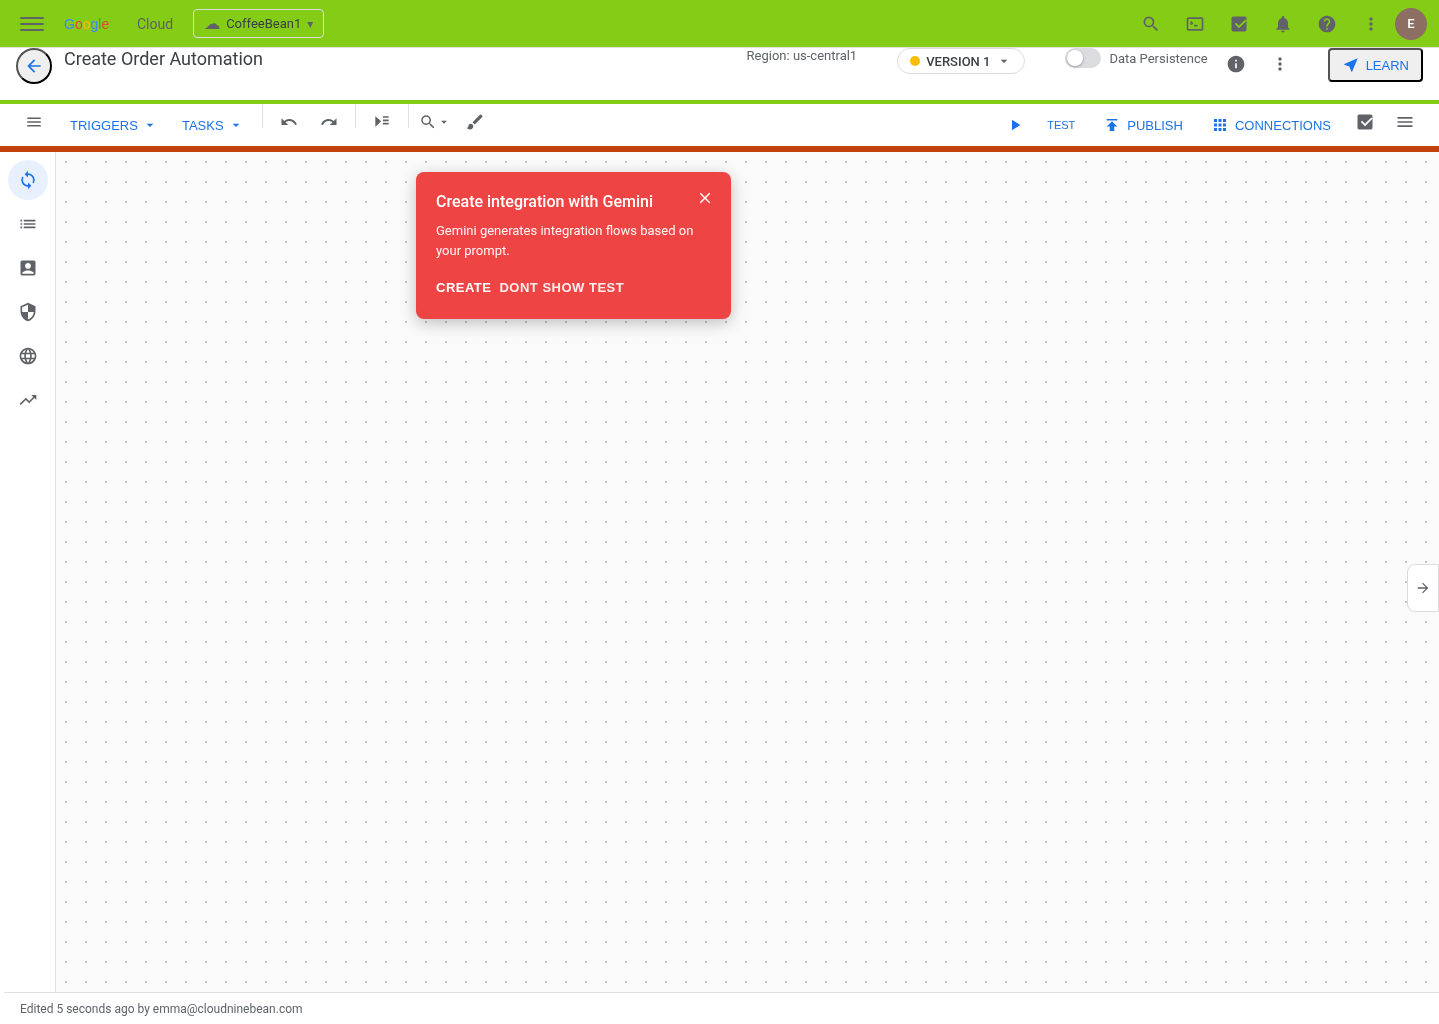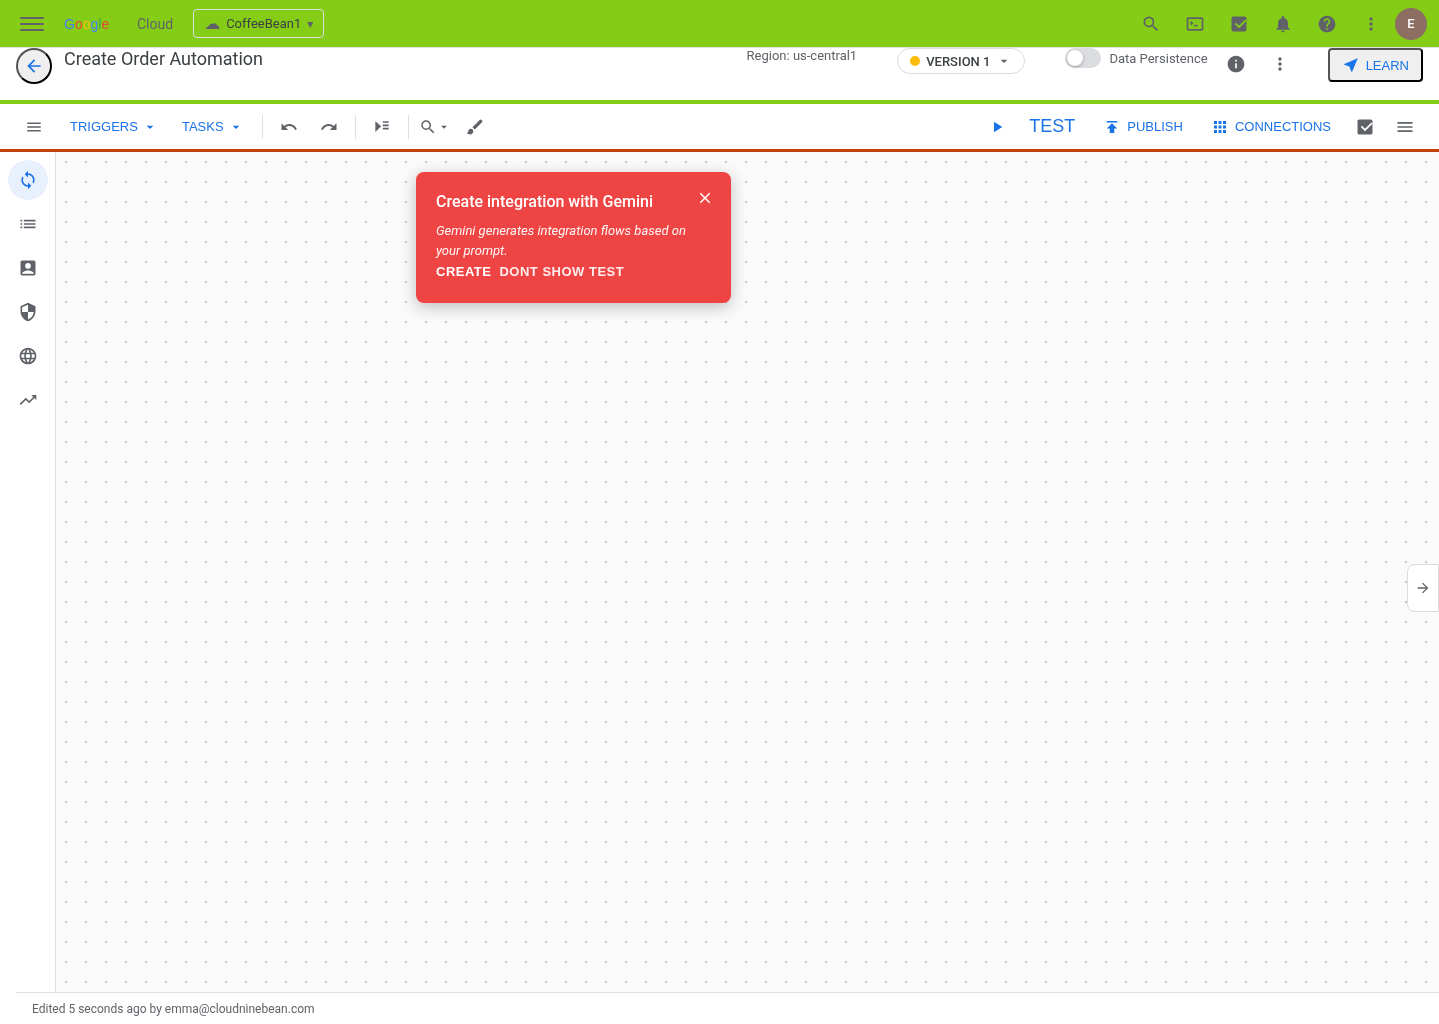--- a/index.html
+++ b/index.html
@@ -55,40 +55,40 @@
     .info-btn { width: 32px; height: 32px; border-radius: 50%; border: none; background: none; cursor: pointer; color: #5f6368; font-size: 18px; display: flex; align-items: center; justify-content: center; }
     .more-btn { width: 32px; height: 32px; border-radius: 50%; border: none; background: none; cursor: pointer; color: #5f6368; font-size: 18px; display: flex; align-items: center; justify-content: center; }
     .learn-btn {
       display: flex; align-items: center; gap: 6px;
       color: #1a73e8; font-size: 13px; font-weight: 500; cursor: pointer;
       padding: 6px 12px; border-radius: 4px;
     }
 
     
     .toolbar {
-      display: flex; align-items: center; height: 48px;
-      padding: 0 16px; border-bottom: 3px solid #c2410c;
+      display: flex; height: 48px;
+      padding: 0 16px; border-bottom: 6px solid #c2410c;
       background: #fff; gap: 4px;
     }
     .toolbar-btn {
       display: flex; align-items: center; gap: 4px;
       padding: 6px 10px; border-radius: 4px; cursor: pointer;
       font-size: 13px; font-weight: 500; color: #1a73e8;
       border: none; background: none;
     }
     .toolbar-divider { width: 1px; height: 24px; background: #e0e0e0; margin: 0 4px; }
     .toolbar-icon-btn {
       width: 36px; height: 36px; display: flex; align-items: center; justify-content: center;
       border-radius: 4px; cursor: pointer; color: #5f6368; border: none; background: none;
       font-size: 18px;
     }
     .toolbar-spacer { flex: 1; }
     .test-btn {
       display: flex; align-items: center; gap: 23px;
-      color: #1a73e8; font-size: 18px; font-weight: 500;
+      color: #1a73e8; font-size: 11px; font-weight: 500;
       padding: 6px 12px; border-radius: 4px; cursor: pointer;
       border: none; background: none;
     }
     .publish-btn {
       display: flex; align-items: center; gap: 6px;
       color: #1a73e8; font-size: 13px; font-weight: 500;
       padding: 6px 12px; border-radius: 4px; cursor: pointer;
       border: none; background: none;
     }
     .connections-btn {
@@ -139,42 +139,42 @@
     }
 
     
     .gemini-popup {
       position: absolute; top: 20px; left: 360px;
       background: #ef4444; color: #fff; border-radius: 8px;
       width: 315px; padding: 20px;
       box-shadow: 0 4px 16px rgba(0,0,0,0.24);
     }
     .gemini-popup-title { font-size: 16px; font-weight: 500; margin-bottom: 10px; }
-    .gemini-popup-body { font-size: 13px; line-height: 1.5; opacity: 0.95; font-style: italic; }
+    .gemini-popup-body { font-size: 13px; line-height: 1.5; margin-bottom: 16px; opacity: 0.95; }
     .gemini-popup-actions { display: flex; gap: 8px; }
     .gemini-create-btn {
       font-size: 13px; font-weight: 600; color: #fff;
       background: none; border: none; cursor: pointer; padding: 4px 0;
       letter-spacing: 0.5px;
     }
     .gemini-dont-btn {
       font-size: 13px; font-weight: 600; color: #fff;
       background: none; border: none; cursor: pointer; padding: 4px 0;
       letter-spacing: 0.5px; opacity: 0.9;
     }
     .gemini-close-btn {
       position: absolute; top: 12px; right: 12px;
       background: none; border: none; color: #fff; font-size: 18px; cursor: pointer;
       width: 28px; height: 28px; display: flex; align-items: center; justify-content: center;
       border-radius: 50%;
     }
 
     
     .status-bar {
-      position: fixed; bottom: 0; left: 16px; right: 0;
+      position: fixed; bottom: 0; left: 4px; right: 0;
       height: 32px; display: flex; align-items: center;
       padding: 0 16px; background: #fff; border-top: 1px solid #e0e0e0;
       font-size: 12px; color: #5f6368;
     }
 
     
     .icon-svg { width: 20px; height: 20px; fill: currentColor; }
   </style>
 </head>
 <body>

